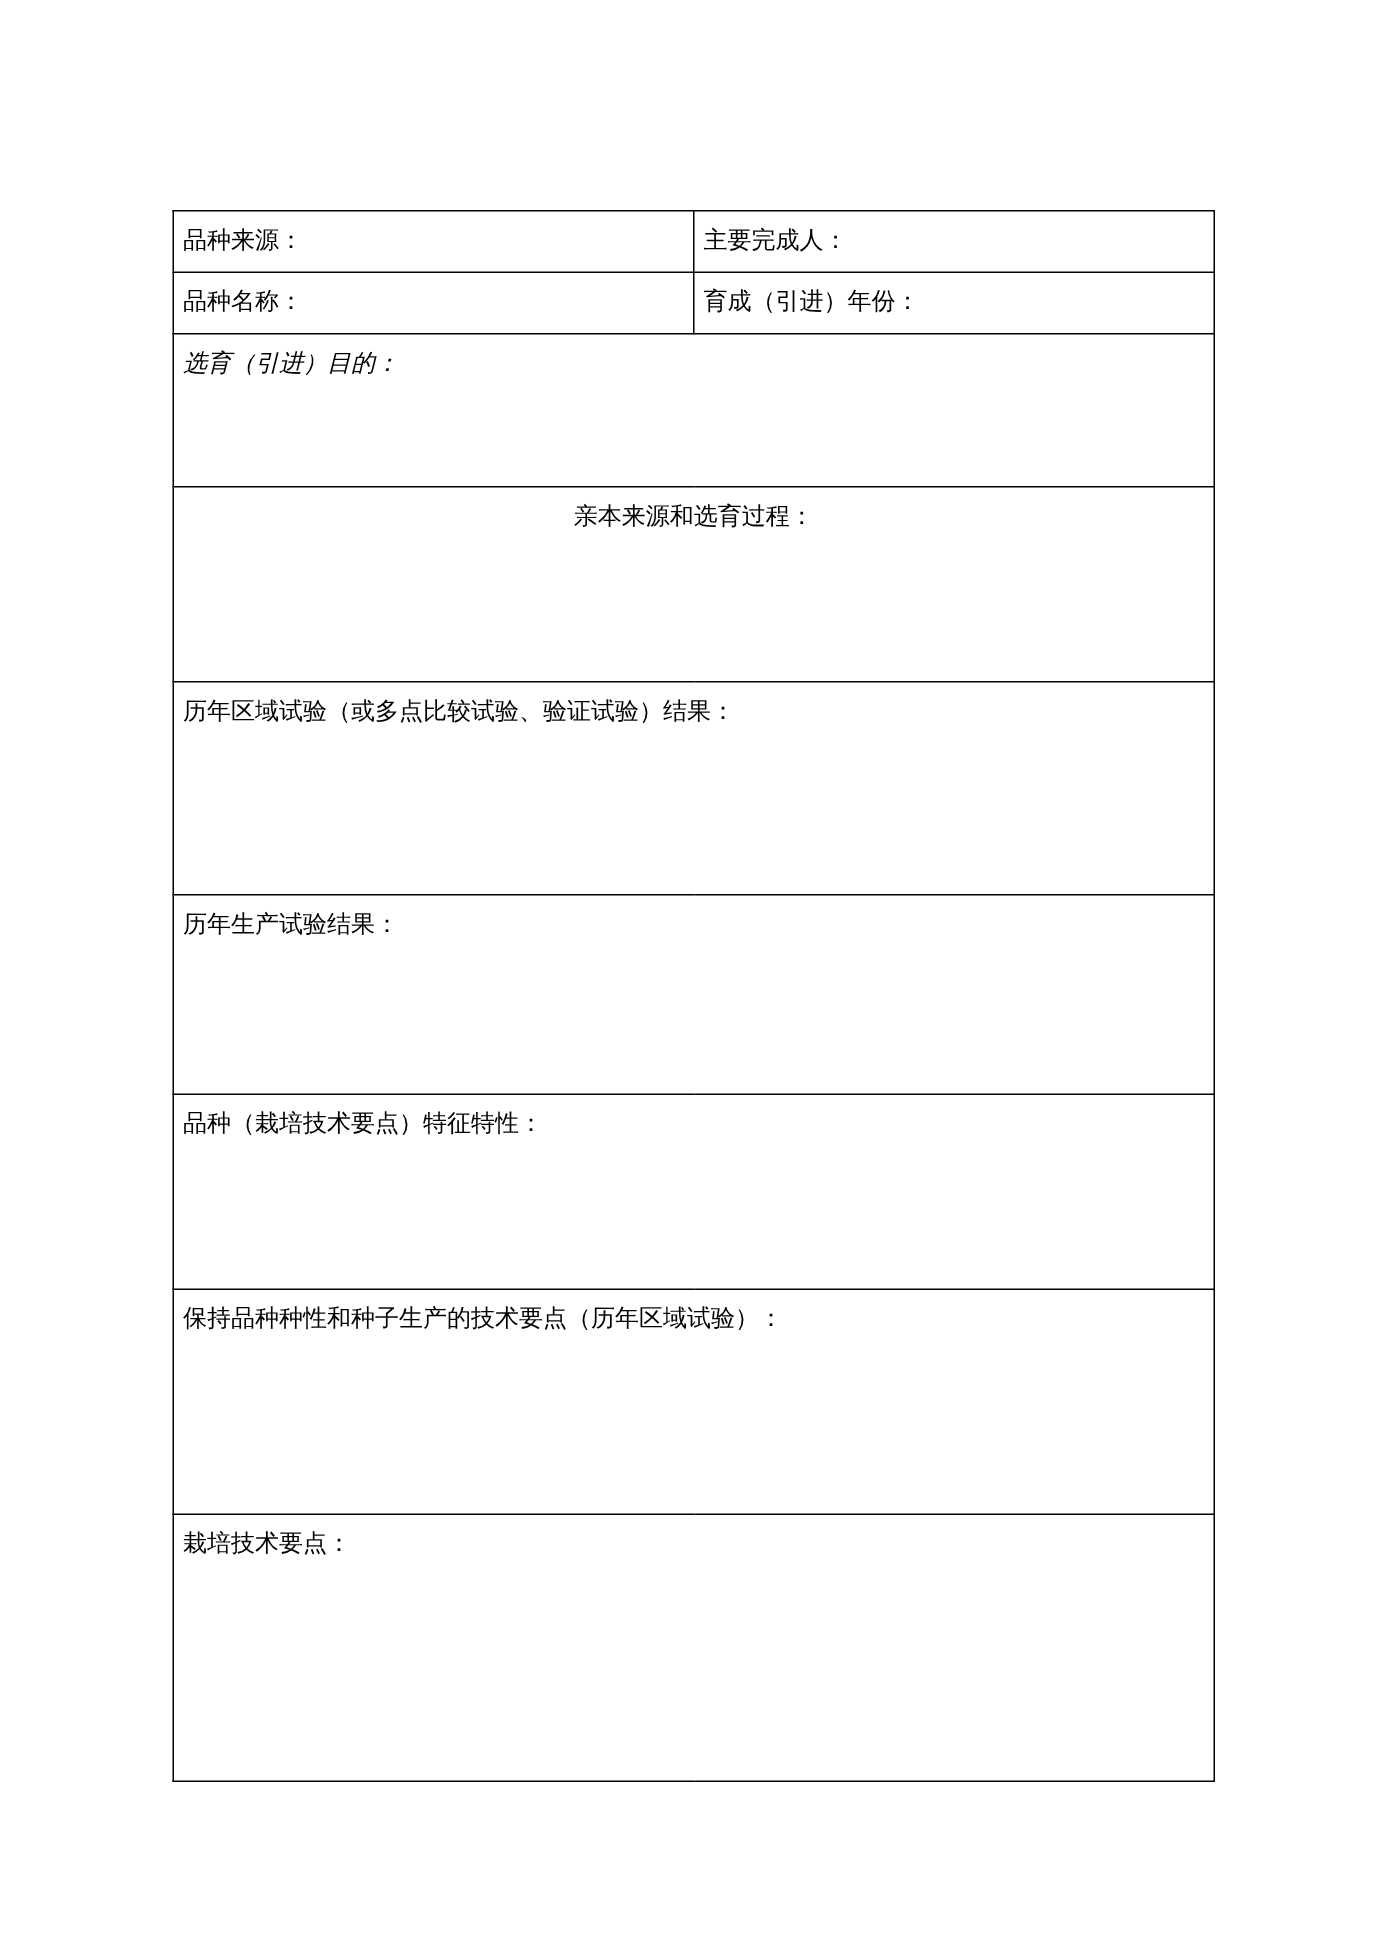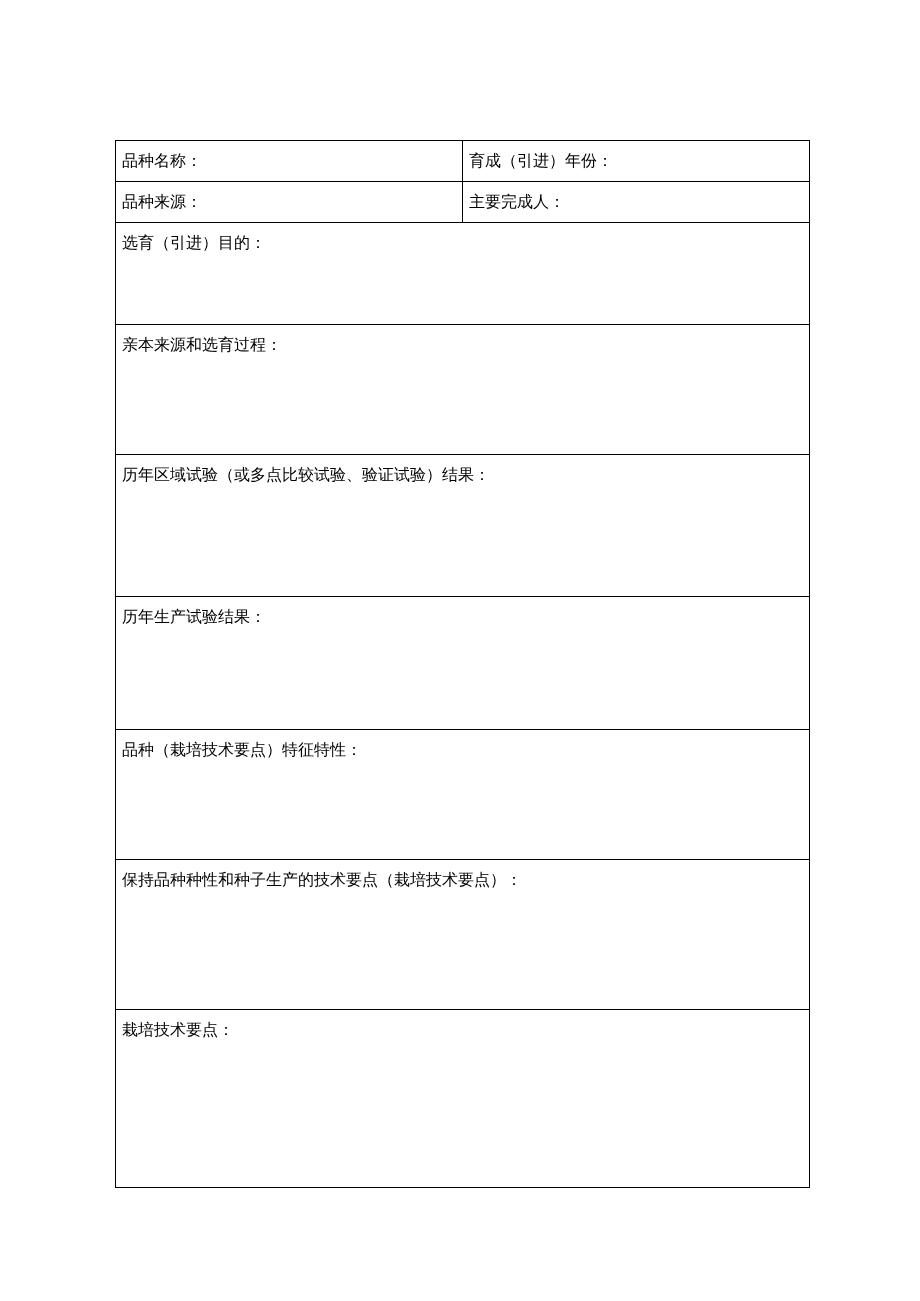--- a/index.html
+++ b/index.html
@@ -25,23 +25,25 @@
       vertical-align: top;
       font-size: 16px;
       color: #000;
       line-height: 1.5;
     }
     .row-short {
       height: 36px;
     }
     .row-medium {
       height: 102px;
+      font-style: italic;
     }
     .row-tall {
       height: 130px;
+      text-align: center;
     }
     .row-tall2 {
       height: 142px;
       font-family: Liberation Serif, serif;
     }
     .row-prod {
       height: 133px;
     }
     .row-char {
       height: 130px;
@@ -55,42 +57,42 @@
     .col-half {
       width: 50%;
     }
   </style>
 </head>
 <body>
 
 <table class="form-table">
   <tbody>
       <tr class="row-short">
+    <td class="col-half">品种来源：</td>
+    <td class="col-half">主要完成人：</td>
+  </tr>
+  <tr class="row-short">
     <td class="col-half">品种名称：</td>
     <td class="col-half">育成（引进）年份：</td>
-  </tr>
-  <tr class="row-short">
-    <td class="col-half">品种来源：</td>
-    <td class="col-half">主要完成人：</td>
   </tr>
   <tr class="row-medium">
     <td colspan="2">选育（引进）目的：</td>
   </tr>
   <tr class="row-tall">
     <td colspan="2">亲本来源和选育过程：</td>
   </tr>
   <tr class="row-tall2">
     <td colspan="2">历年区域试验（或多点比较试验、验证试验）结果：</td>
   </tr>
   <tr class="row-prod">
     <td colspan="2">历年生产试验结果：</td>
   </tr>
   <tr class="row-char">
     <td colspan="2">品种（栽培技术要点）特征特性：</td>
   </tr>
   <tr class="row-keep">
-    <td colspan="2">保持品种种性和种子生产的技术要点（栽培技术要点）：</td>
+    <td colspan="2">保持品种种性和种子生产的技术要点（历年区域试验）：</td>
   </tr>
   <tr class="row-last">
     <td colspan="2">栽培技术要点：</td>
   </tr>
 </tbody>
   </table>
 
 </body></html>

